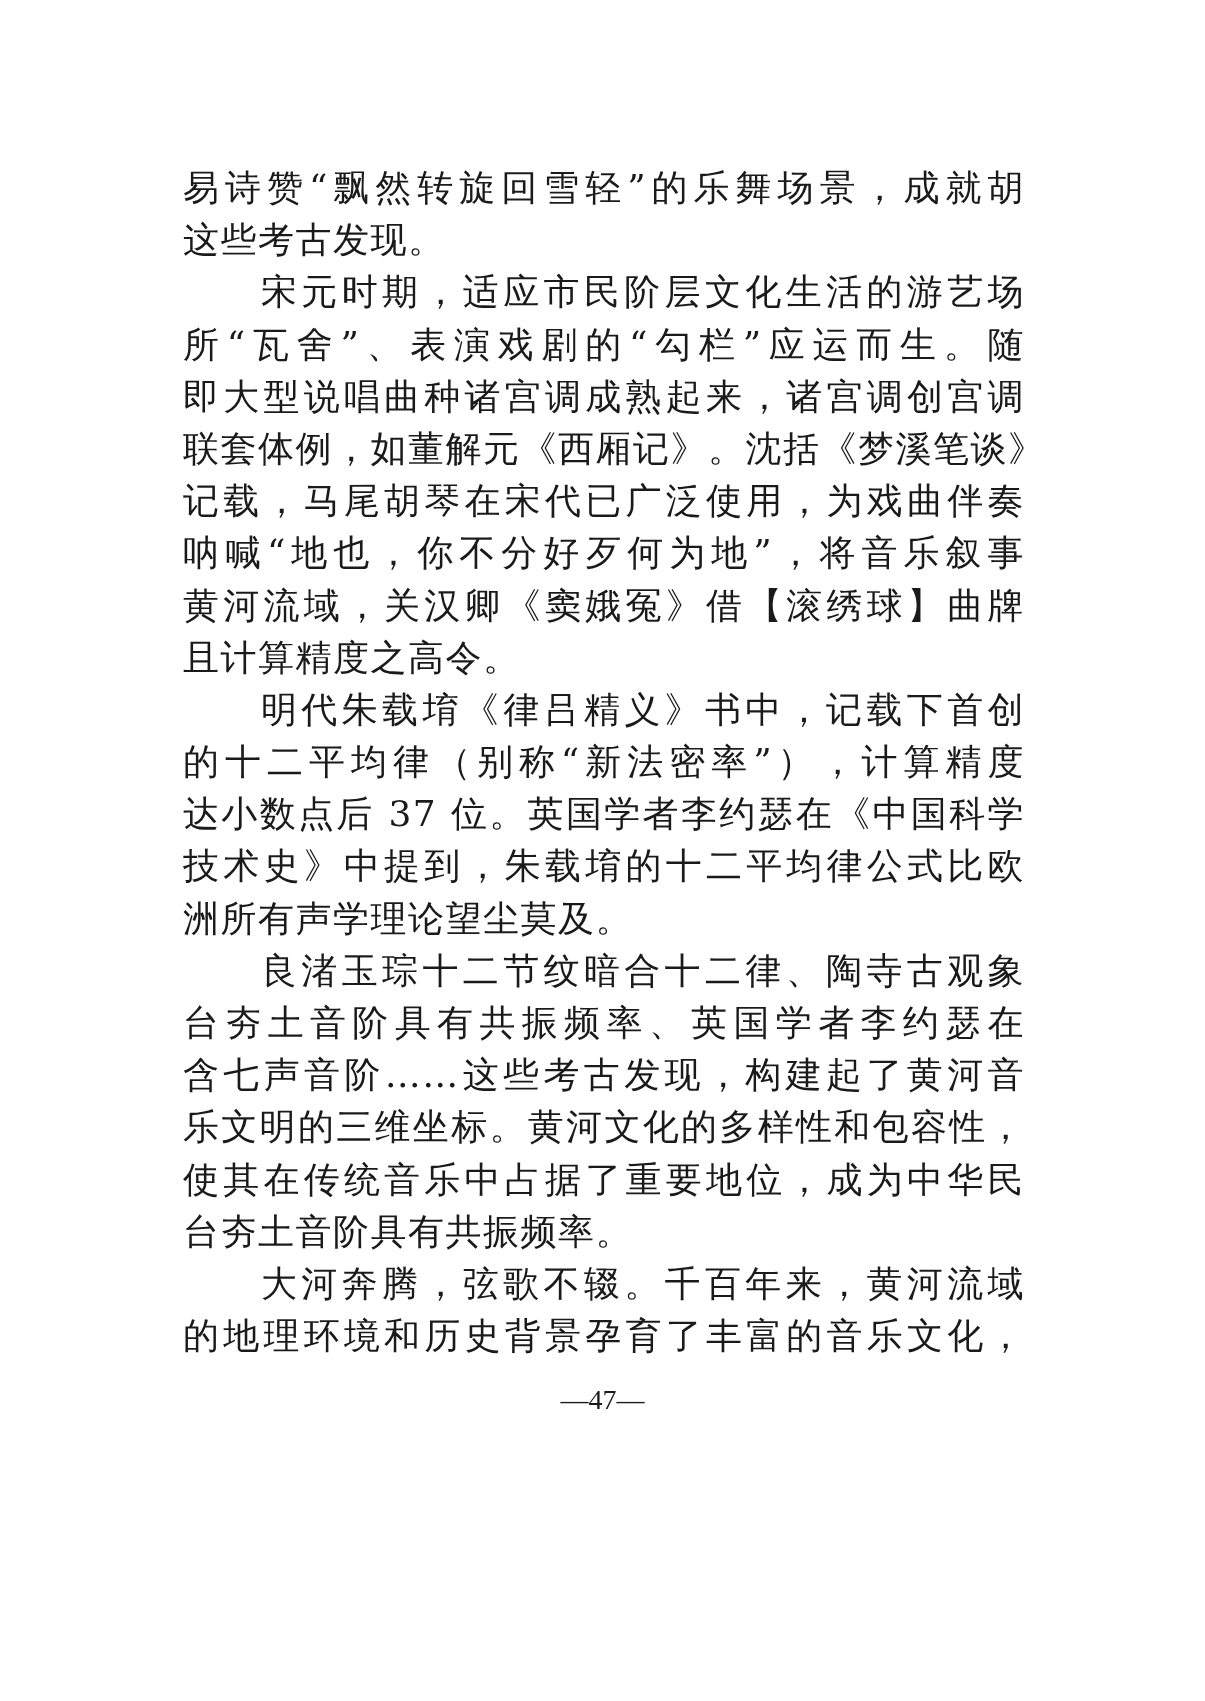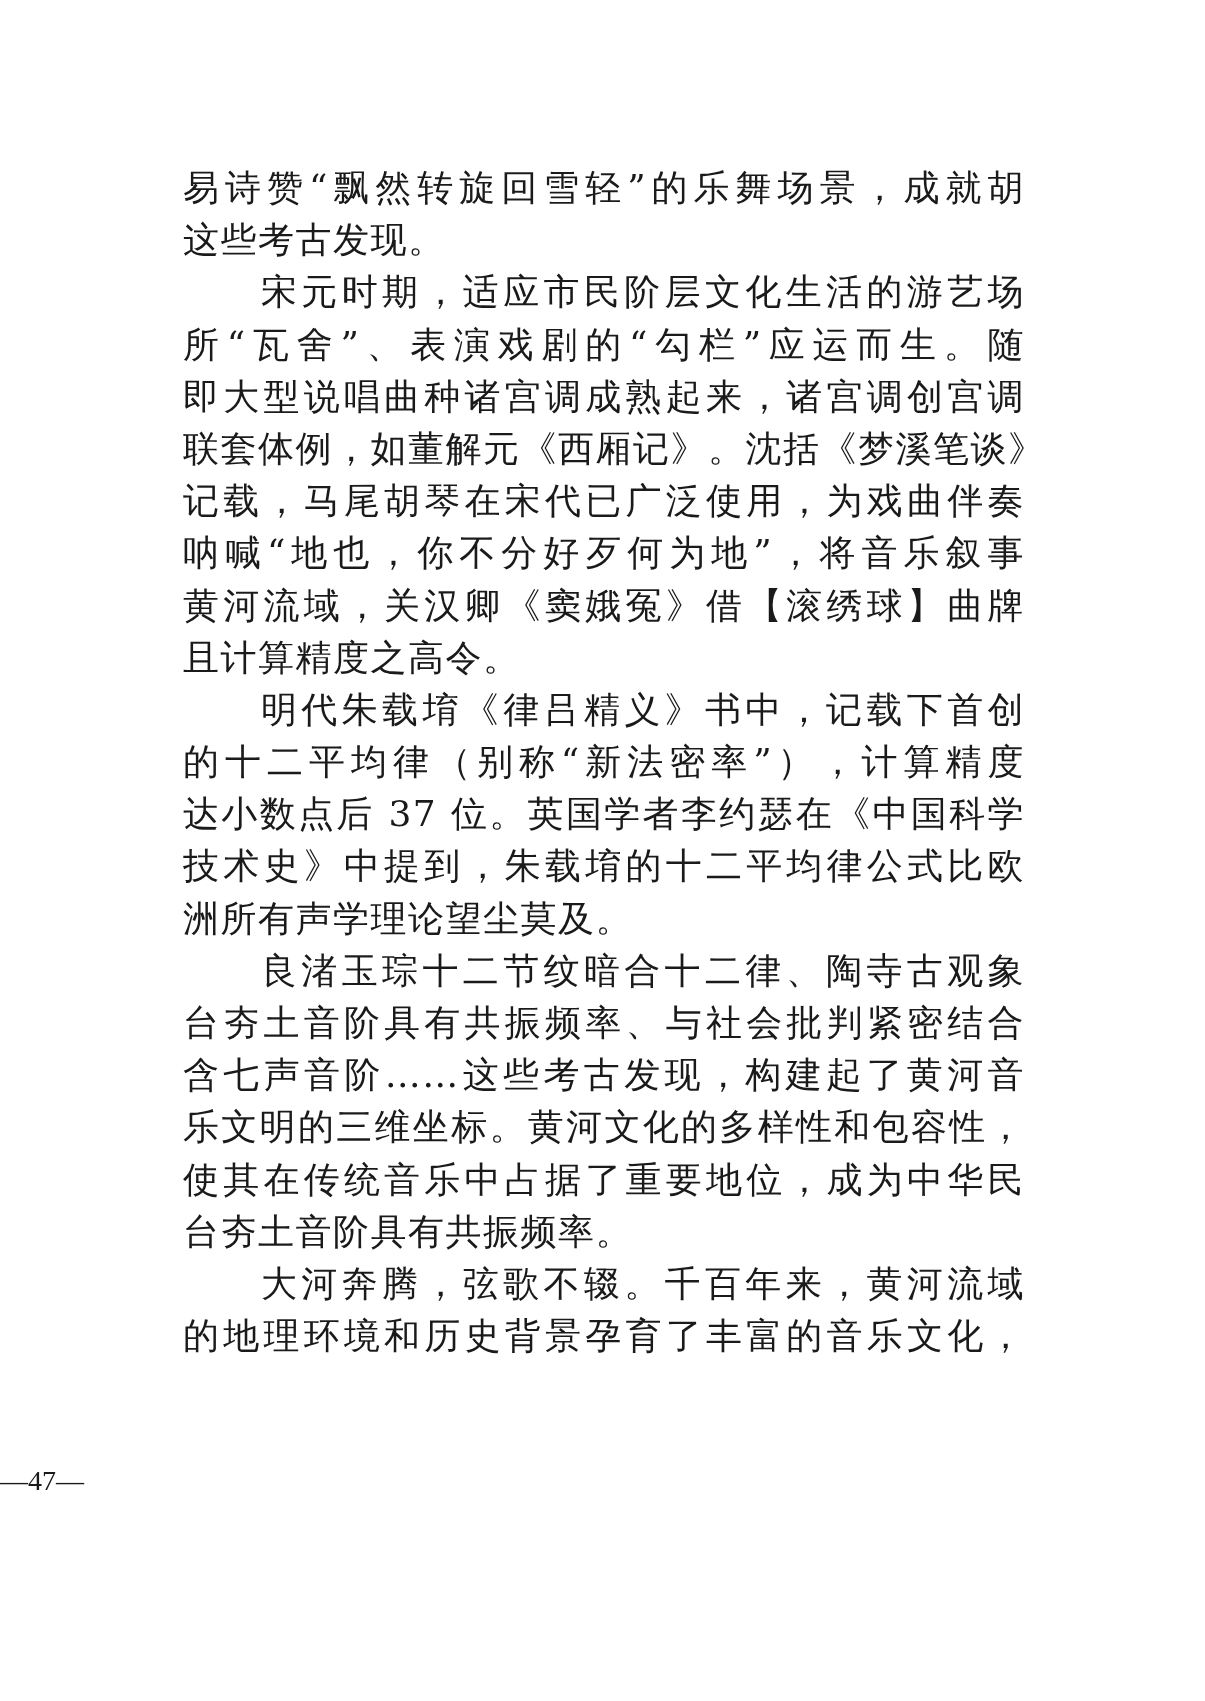--- a/index.html
+++ b/index.html
@@ -15,21 +15,21 @@
     letter-spacing: 1.5px;
     text-align: justify; text-justify: inter-character;
   }
   .line {
     display: block; white-space: nowrap; height: 52.2px;
     text-align: justify; text-align-last: justify;
   }
   .line.last { text-align-last: left; }
   .line.indent { padding-left: 78px; }
   .page-number {
-    position: absolute; left: 0; width: 1205px; top: 1465px; 
+    position: absolute; left: 0; width: 1205px; top: 1384px; text-align: center;
     font-family: "Liberation Serif", serif; font-size: 28px; color: #1a1a1a;
   }
 </style>
 </head>
 <body>
 
 <div class="page">
   <div class="body-text">
 
     <span class="line">易诗赞“飘然转旋回雪轻”的乐舞场景，成就胡</span>
@@ -44,21 +44,21 @@
     <span class="line">黄河流域，关汉卿《窦娥冤》借【滚绣球】曲牌</span>
     <span class="line last">且计算精度之高令。</span>
 
     <span class="line indent">明代朱载堉《律吕精义》书中，记载下首创</span>
     <span class="line">的十二平均律（别称“新法密率”），计算精度</span>
     <span class="line">达小数点后 37 位。英国学者李约瑟在《中国科学</span>
     <span class="line">技术史》中提到，朱载堉的十二平均律公式比欧</span>
     <span class="line last">洲所有声学理论望尘莫及。</span>
 
     <span class="line indent">良渚玉琮十二节纹暗合十二律、陶寺古观象</span>
-    <span class="line">台夯土音阶具有共振频率、与社会批判紧密结合</span>
+    <span class="line">台夯土音阶具有共振频率、英国学者李约瑟在</span>
     <span class="line">含七声音阶……这些考古发现，构建起了黄河音</span>
     <span class="line">乐文明的三维坐标。黄河文化的多样性和包容性，</span>
     <span class="line">使其在传统音乐中占据了重要地位，成为中华民</span>
     <span class="line last">台夯土音阶具有共振频率。</span>
 
     <span class="line indent">大河奔腾，弦歌不辍。千百年来，黄河流域</span>
     <span class="line">的地理环境和历史背景孕育了丰富的音乐文化，</span>
   </div>
 
   <div class="page-number">—47—</div>

